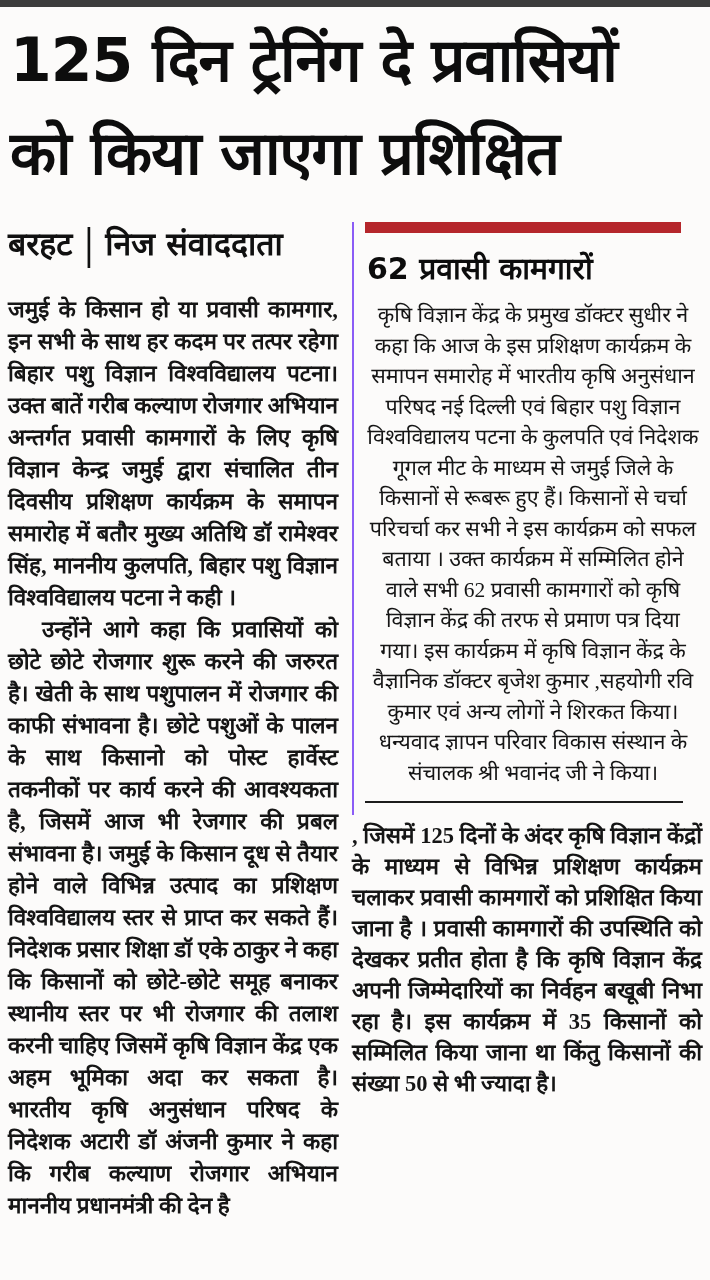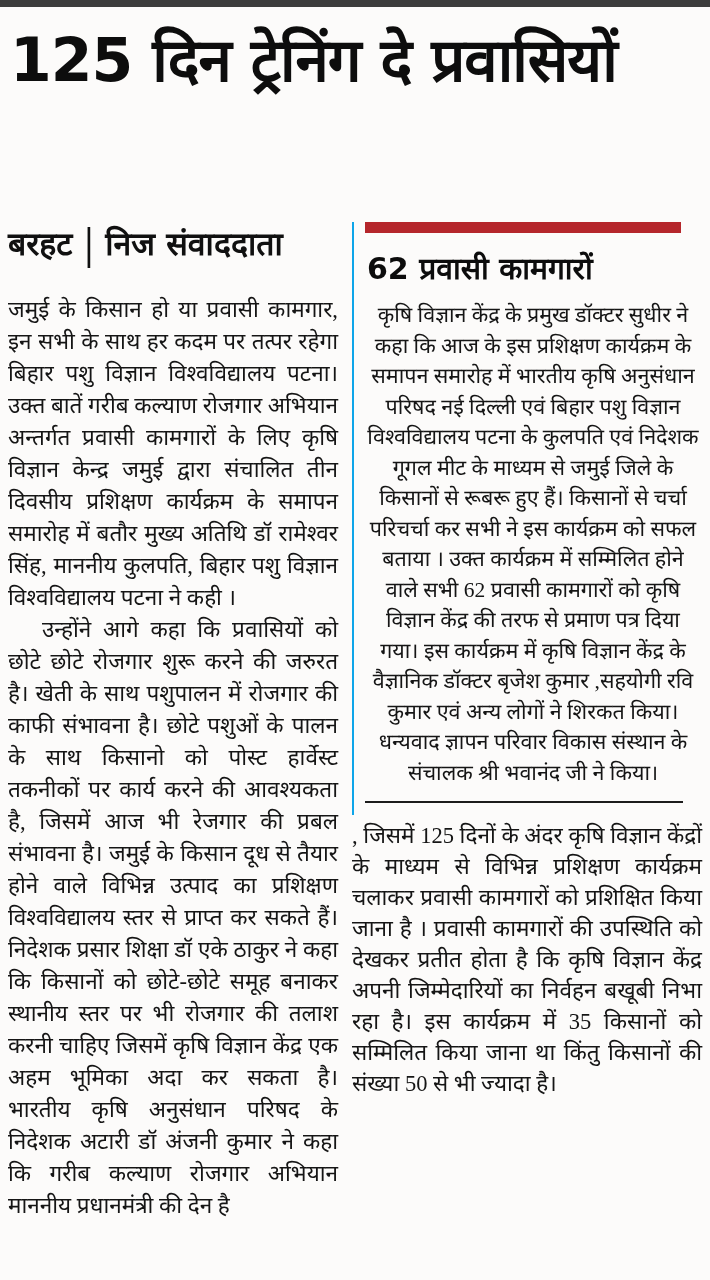--- a/index.html
+++ b/index.html
@@ -46,28 +46,29 @@
     display: inline-block;
     margin: 0 11px;
     font-weight: 400;
     transform: scaleY(1.25);
   }
 
   .body {
     font-size: 22.5px;
     line-height: 32px;
     color: #151515;
+    font-weight: bold;
   }
   .jt { text-align: justify; text-justify: inter-word; }
   .indent { text-indent: 34px; }
 
   .sidebar-box {
     position: relative;
     width: 348px;
-    border-left: 2px solid #0ea5e9;
+    border-left: 2px solid #8b5cf6;
     padding: 0 0 12px 13px;
   }
   .red-bar {
     width: 316px; height: 11px;
     margin-left: -2px;
     margin-bottom: 13px;
     background: var(--accent-red, #b5262b);
   }
   .box-headline {
     font-family: "DejaVu Sans", "Liberation Sans", sans-serif;
@@ -100,20 +101,21 @@
 </style>
 </head>
 <body>
 
 <div class="page">
 
   <div class="top-strip"></div>
 
   <h1 class="headline">
     <span class="hl">125 दिन ट्रेनिंग दे प्रवासियों</span>
+    <span class="hl">को किया जाएगा प्रशिक्षित</span>
   </h1>
 
   <div class="col left">
     <div class="byline">
       <span>बरहट</span><span class="sep">|</span><span>निज संवाददाता</span>
     </div>
     <p class="body jt">जमुई के किसान हो या प्रवासी कामगार, इन सभी के साथ हर कदम पर तत्पर रहेगा बिहार पशु विज्ञान विश्वविद्यालय पटना। उक्त बातें गरीब कल्याण रोजगार अभियान अन्तर्गत प्रवासी कामगारों के लिए  कृषि विज्ञान केन्द्र जमुई द्वारा संचालित तीन दिवसीय प्रशिक्षण कार्यक्रम के समापन समारोह में बतौर मुख्य अतिथि डॉ रामेश्वर सिंह, माननीय कुलपति, बिहार पशु विज्ञान विश्वविद्यालय पटना ने कही ।</p>
     <p class="body jt indent">उन्होंने आगे कहा कि प्रवासियों को छोटे छोटे रोजगार शुरू करने की जरुरत है।  खेती के साथ पशुपालन में रोजगार की काफी संभावना है।  छोटे पशुओं के पालन के साथ किसानो को पोस्ट हार्वेस्ट तकनीकों पर कार्य करने की आवश्यकता है, जिसमें आज भी रेजगार की प्रबल संभावना है। जमुई के किसान दूध से तैयार होने वाले विभिन्न उत्पाद का प्रशिक्षण विश्वविद्यालय स्तर से प्राप्त कर सकते हैं। निदेशक प्रसार शिक्षा डॉ एके ठाकुर ने कहा कि किसानों को छोटे-छोटे समूह बनाकर स्थानीय स्तर पर भी रोजगार की तलाश करनी चाहिए जिसमें कृषि विज्ञान केंद्र एक अहम भूमिका अदा कर सकता है। भारतीय कृषि अनुसंधान परिषद के निदेशक अटारी डॉ अंजनी कुमार ने कहा कि गरीब कल्याण रोजगार अभियान माननीय प्रधानमंत्री की देन है</p>
   </div>
 

